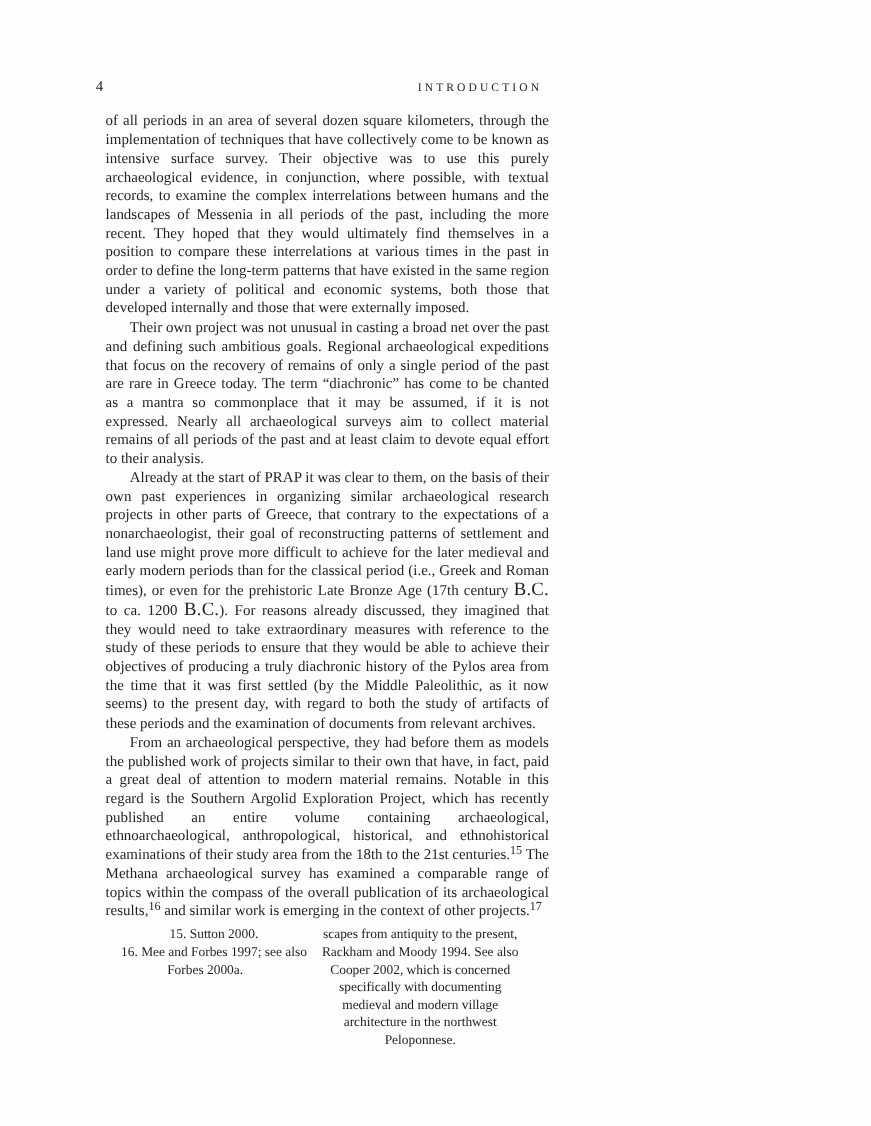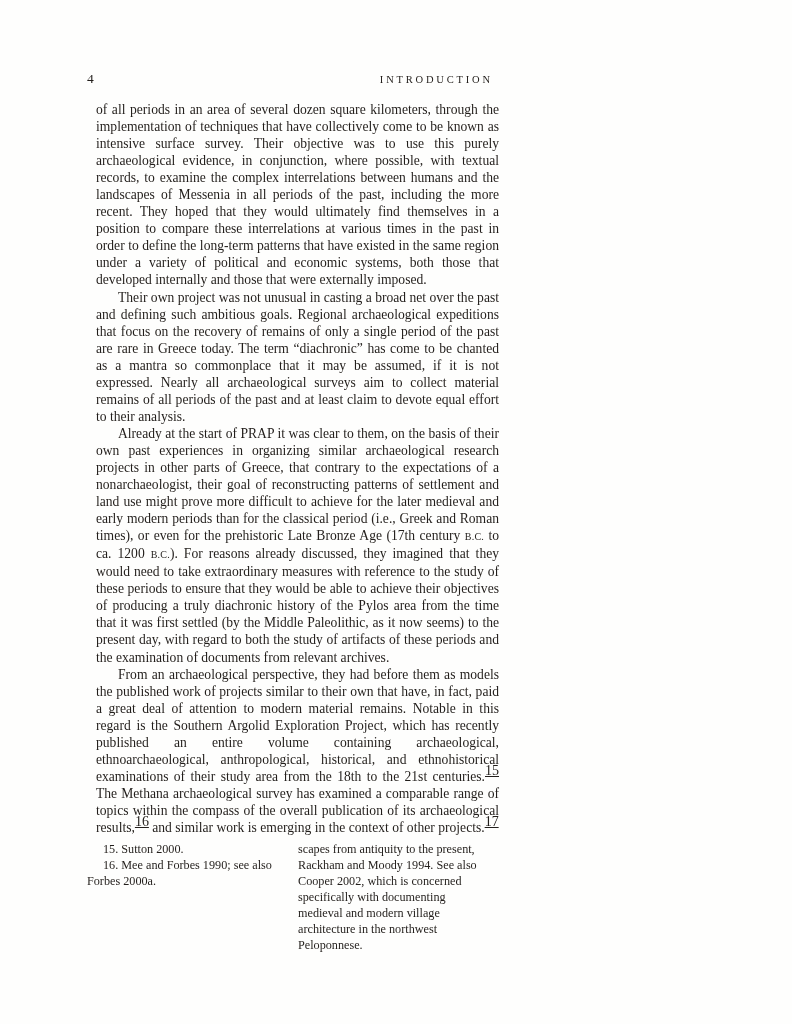--- a/index.html
+++ b/index.html
@@ -25,29 +25,29 @@
     letter-spacing: 2.8px; margin-right: -2.8px;
   }
   .body-text {
     position: absolute; left: 96px; top: 101px; width: 403px;
     font-size: 13.6px; line-height: 17.05px;
     text-align: justify; text-justify: inter-word;
   }
   .body-text p { margin: 0; }
   .body-text p.indent { text-indent: 22px; }
   .body-text sup {
-    font-size: 14px; line-height: 0;
-    vertical-align: baseline; position: relative; top: -0.45em; text-decoration: underline;
+    font-size: 11px; line-height: 0;
+    vertical-align: baseline; position: relative; top: -0.45em;
   }
-  .sc { font-size: 10px; letter-spacing: 0.2px; margin-top: 12px; }
+  .sc { font-size: 17px; letter-spacing: 0.2px; margin-top: 12px; }
   .footnotes {
     position: absolute; left: 87px; top: 841px; width: 403px;
-    display: flex; gap: 12px;
+    display: flex; 
     font-size: 12.2px; line-height: 16px;
-    text-align: left;
+    text-align: center;
   }
   .fn-col-left  { width: 199px; }
   .fn-col-right { width: 192px; }
   .footnotes p { margin: 0; }
   .footnotes p.fn-indent { text-indent: 16px; }
 </style>
 </head>
 <body>
 
 <div class="page">
@@ -60,20 +60,20 @@
   <main class="body-text">
       <p><span>of all periods in an area of several dozen square kilometers, through the implementation of techniques that have collectively come to be known as intensive surface survey. Their objective was to use this purely archaeological evidence, in conjunction, where possible, with textual records, to examine the complex interrelations between humans and the landscapes of Messenia in all periods of the past, including the more recent. They hoped that they would ultimately find themselves in a position to compare these interrelations at various times in the past in order to define the long-term patterns that have existed in the same region under a variety of political and economic systems, both those that developed internally and those that were externally imposed.</span></p>
       <p class="indent"><span>Their own project was not unusual in casting a broad net over the past and defining such ambitious goals. Regional archaeological expeditions that focus on the recovery of remains of only a single period of the past are rare in Greece today. The term “diachronic” has come to be chanted as a mantra so commonplace that it may be assumed, if it is not expressed. Nearly all archaeological surveys aim to collect material remains of all periods of the past and at least claim to devote equal effort to their analysis.</span></p>
       <p class="indent"><span>Already at the start of PRAP it was clear to them, on the basis of their own past experiences in organizing similar archaeological research projects in other parts of Greece, that contrary to the expectations of a nonarchaeologist, their goal of reconstructing patterns of settlement and land use might prove more difficult to achieve for the later medieval and early modern periods than for the classical period (i.e., Greek and Roman times), or even for the prehistoric Late Bronze Age (17th century </span><span class="sc">B.C.</span><span> to ca. 1200 </span><span class="sc">B.C.</span><span>). For reasons already discussed, they imagined that they would need to take extraordinary measures with reference to the study of these periods to ensure that they would be able to achieve their objectives of producing a truly diachronic history of the Pylos area from the time that it was first settled (by the Middle Paleolithic, as it now seems) to the present day, with regard to both the study of artifacts of these periods and the examination of documents from relevant archives.</span></p>
       <p class="indent"><span>From an archaeological perspective, they had before them as models the published work of projects similar to their own that have, in fact, paid a great deal of attention to modern material remains. Notable in this regard is the Southern Argolid Exploration Project, which has recently published an entire volume containing archaeological, ethnoarchaeological, anthropological, historical, and ethnohistorical examinations of their study area from the 18th to the 21st centuries.</span><sup>15</sup><span> The Methana archaeological survey has examined a comparable range of topics within the compass of the overall publication of its archaeological results,</span><sup>16</sup><span> and similar work is emerging in the context of other projects.</span><sup>17</sup></p>
     </main>
 
   <section class="footnotes">
     <div class="fn-col-left">
         <p class="fn-indent">15. Sutton 2000.</p>
-        <p class="fn-indent">16. Mee and Forbes 1990; see also Forbes 2000a.</p>
+        <p class="fn-indent">16. Mee and Forbes 1997; see also Forbes 2000a.</p>
       </div>
     <div class="fn-col-right">
         <p>scapes from antiquity to the present, Rackham and Moody 1994. See also Cooper 2002, which is concerned specifically with documenting medieval and modern village architecture in the northwest Peloponnese.</p>
       </div>
   </section>
 
 </div>
 
 </body></html>

